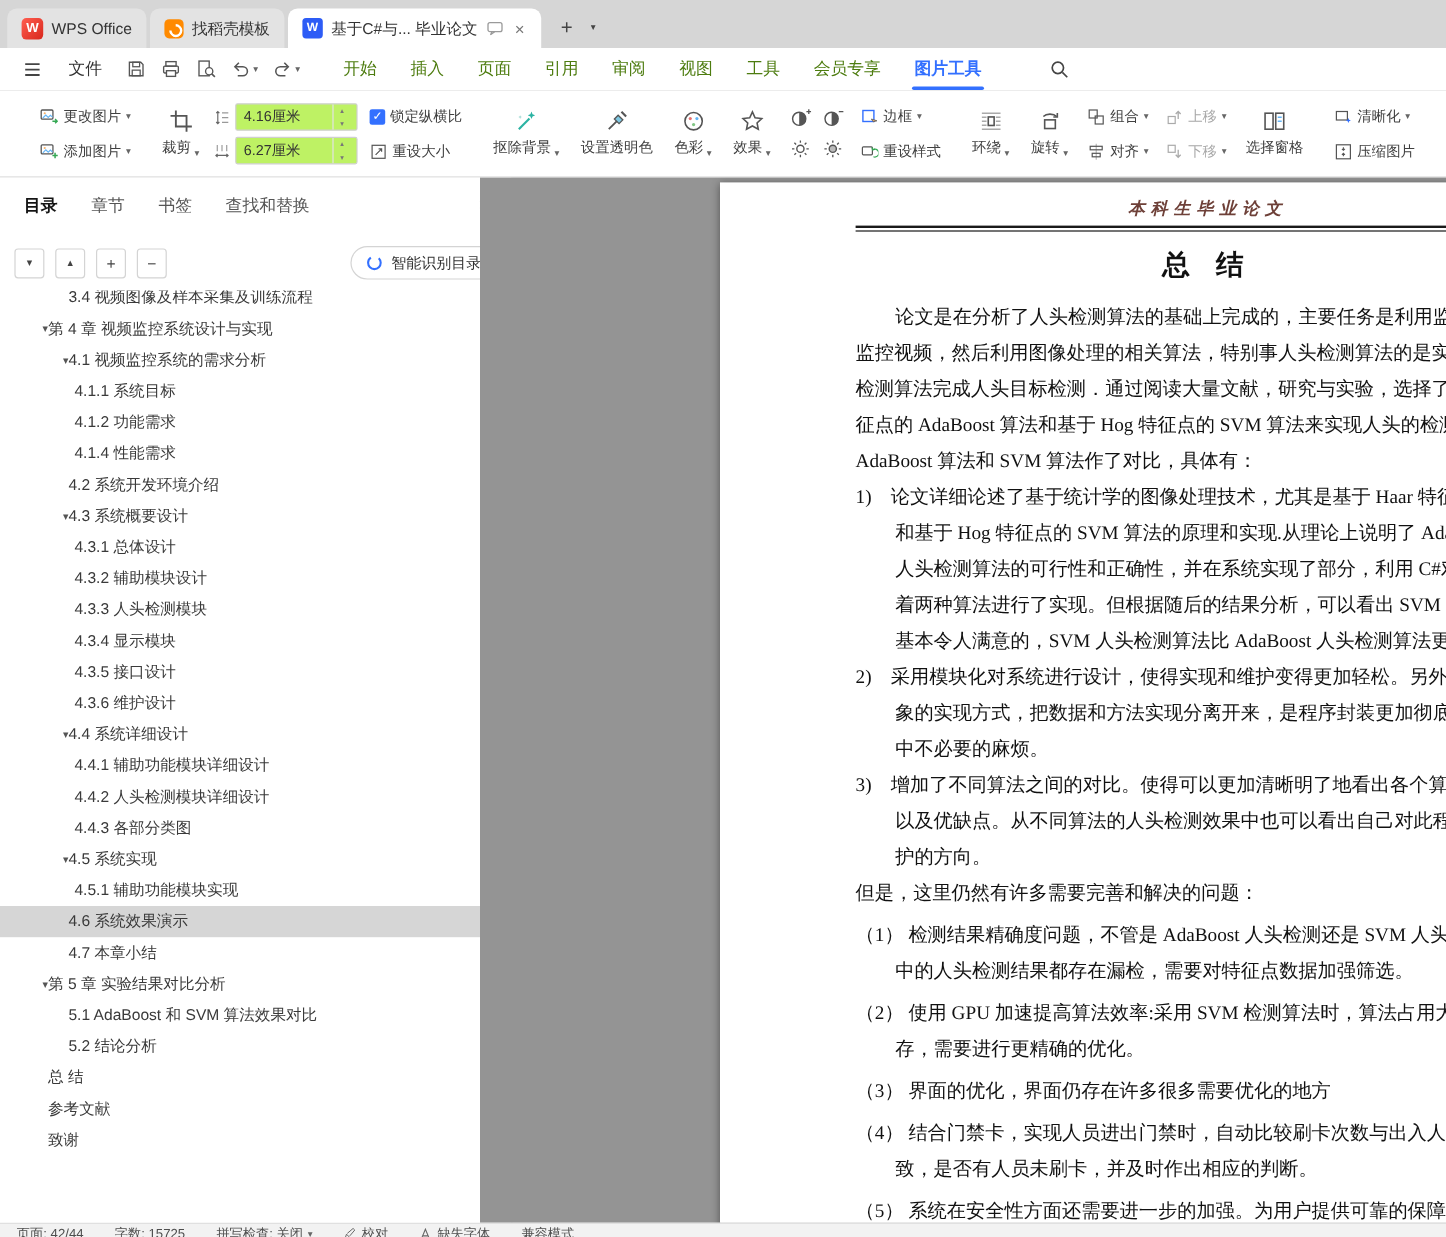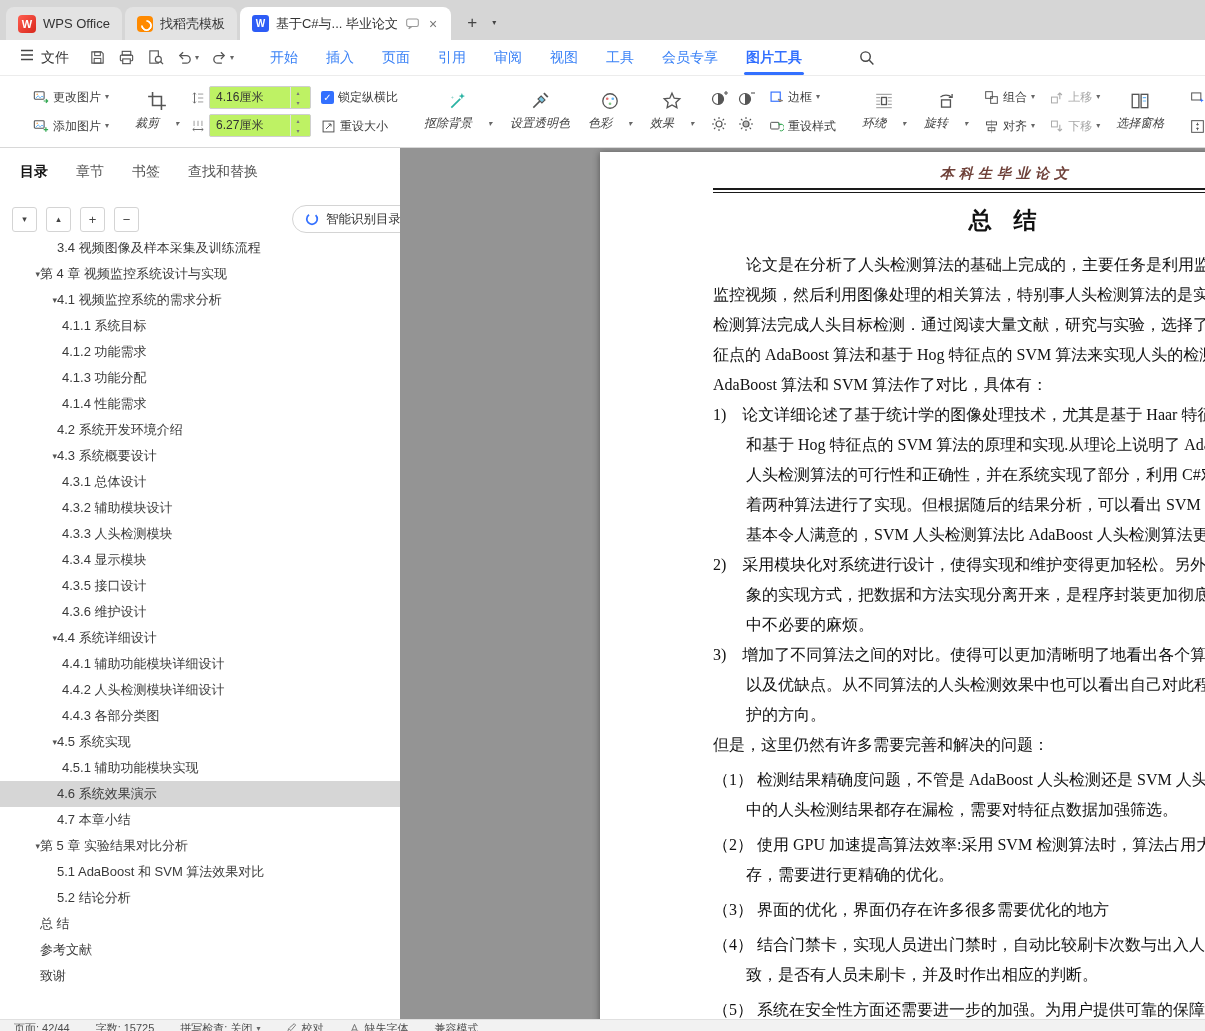--- a/index.html
+++ b/index.html
@@ -18,36 +18,36 @@
 .wps-ic{width:18px;height:18px;border-radius:4px;background:linear-gradient(135deg,#ff5e50,#d8271c);color:#fff;font-weight:bold;font-size:11px;display:flex;align-items:center;justify-content:center;}
 .docer-ic{width:16px;height:16px;border-radius:4px;background:#ff8a00;position:relative;}
 .docer-ic::after{content:"";position:absolute;left:4px;top:4px;width:7px;height:7px;border:2px solid #fff;border-radius:50%;border-left-color:transparent;transform:rotate(45deg);}
 .wdoc-ic{width:17px;height:17px;border-radius:3px;background:#2d5cf6;color:#fff;font-weight:bold;font-size:10px;display:flex;align-items:center;justify-content:center;}
 .tab-close{color:#777;font-size:14px;padding:0 2px;}
 .tab-plus{width:26px;height:26px;display:flex;align-items:center;justify-content:center;font-size:17px;color:#444;margin:0 0 4px 8px;}
 .tab-chev{width:18px;height:26px;display:flex;align-items:center;justify-content:center;margin-bottom:4px;color:#444;}
 
 
 .menubar{position:absolute;top:40px;left:0;width:100%;height:36px;background:#fff;display:flex;align-items:center;padding:0 10px;border-bottom:1px solid #ececec;}
-.file-btn{display:flex;align-items:flex-start;gap:7px;padding:0 10px;font-size:14px;color:#333;}
+.file-btn{display:flex;align-items:center;gap:23px;padding:0 10px;font-size:14px;color:#333;}
 .qicons{display:flex;align-items:center;gap:12px;margin:0 14px 0 10px;}
 .qbtn{display:flex;align-items:center;gap:2px;}
 .menu-items{display:flex;align-items:center;margin-left:8px;}
-.menu-item{padding:0 14px;font-size:14px;height:35px;line-height:35px;position:relative;color:#3b82f6;}
+.menu-item{padding:0 14px;font-size:14px;height:35px;line-height:35px;position:relative;color:#4d7c0f;}
 .menu-item.active{color:#3370ff;font-weight:bold;}
 .menu-item.active::after{content:"";position:absolute;left:12px;right:12px;bottom:0;height:3px;background:#3370ff;border-radius:2px;}
 .search-btn{margin-left:42px;}
 
 
 .ribbon{position:absolute;top:76px;left:0;width:100%;height:72px;background:#fff;border-bottom:1px solid #d8d8d8;display:flex;align-items:center;padding:0 24px;}
 .rgroup{display:flex;align-items:center;gap:6px;padding:0 5px;}
 .rsep{width:1px;align-self:stretch;background:#e4e4e4;margin:8px 3px;}
 .rcol{display:flex;flex-direction:column;justify-content:center;gap:5px;}
 .vbtn{display:flex;flex-direction:column;align-items:center;justify-content:center;gap:4px;padding:3px 6px;border-radius:4px;font-size:12px;color:#404040;}
-.vbtn .cap{display:flex;align-items:center;gap:16px;white-space:nowrap;font-style:italic;}
+.vbtn .cap{display:flex;align-items:flex-end;gap:3px;white-space:nowrap;}
 .hbtn{display:flex;align-items:center;gap:4px;font-size:12px;height:24px;padding:0 4px;border-radius:3px;color:#404040;white-space:nowrap;}
 .rinrow{display:flex;align-items:center;gap:4px;}
 .rinput{display:flex;align-items:stretch;border:1px solid #cfcfcf;background:#bef264;height:23px;width:102px;border-radius:2px;}
 .rinput input{border:none;outline:none;width:80px;font-size:12px;padding-left:6px;font-family:inherit;color:#333;background:transparent;}
 .spin{width:15px;border-left:1px solid #e3e3e3;display:flex;flex-direction:column;}
 .spin span{flex:1;display:flex;align-items:center;justify-content:center;font-size:6px;color:#777;}
 .cb{width:13px;height:13px;background:#3370ff;border-radius:2px;color:#fff;font-size:10px;display:flex;align-items:center;justify-content:center;flex:none;}
 .grid2{display:grid;grid-template-columns:20px 20px;grid-auto-rows:20px;gap:5px 7px;padding:0 3px;}
 .grid2 .ic{width:20px;height:20px;}
 .muted{color:#a8a8a8;}
@@ -542,24 +542,20 @@
             <span class="tri">▾</span>
             <span class="toc-label">4.1  视频监控系统的需求分析</span>
           </div>
           <div class="toc-row lvl3">
             <span class="tri"></span>
             <span class="toc-label">4.1.1 系统目标</span>
           </div>
           <div class="toc-row lvl3">
             <span class="tri"></span>
             <span class="toc-label">4.1.2 功能需求</span>
-          </div>
-          <div class="toc-row lvl3">
-            <span class="tri"></span>
-            <span class="toc-label">4.1.3 功能分配</span>
           </div>
           <div class="toc-row lvl3">
             <span class="tri"></span>
             <span class="toc-label">4.1.4 性能需求</span>
           </div>
           <div class="toc-row lvl2">
             <span class="tri"></span>
             <span class="toc-label">4.2 系统开发环境介绍</span>
           </div>
           <div class="toc-row lvl2">

